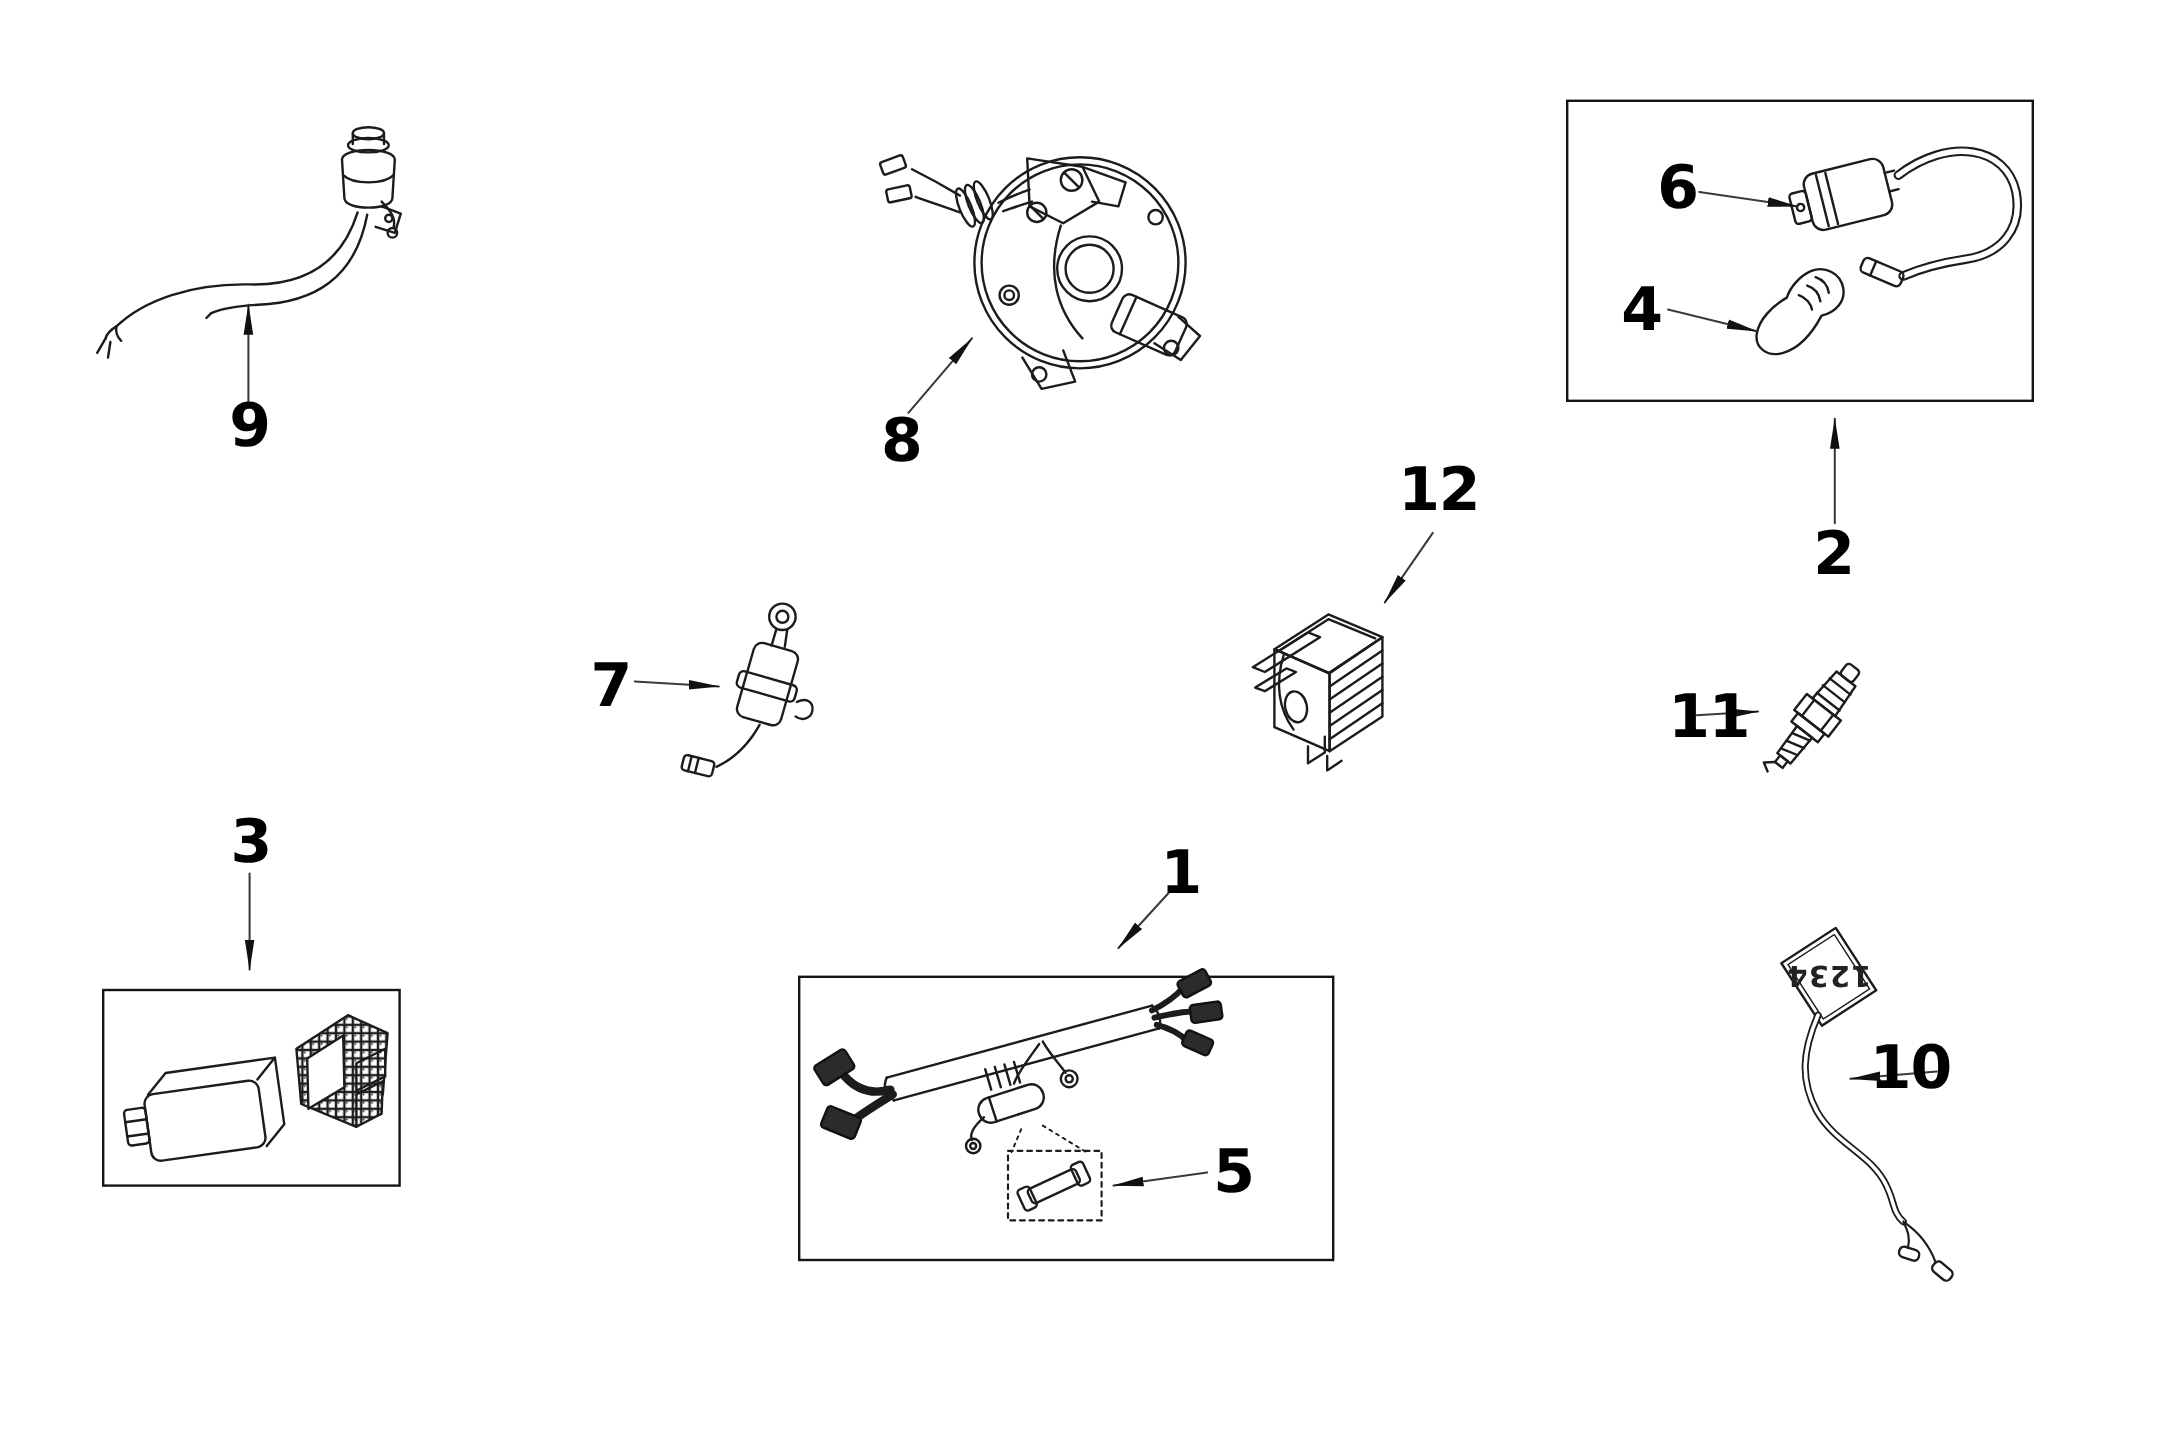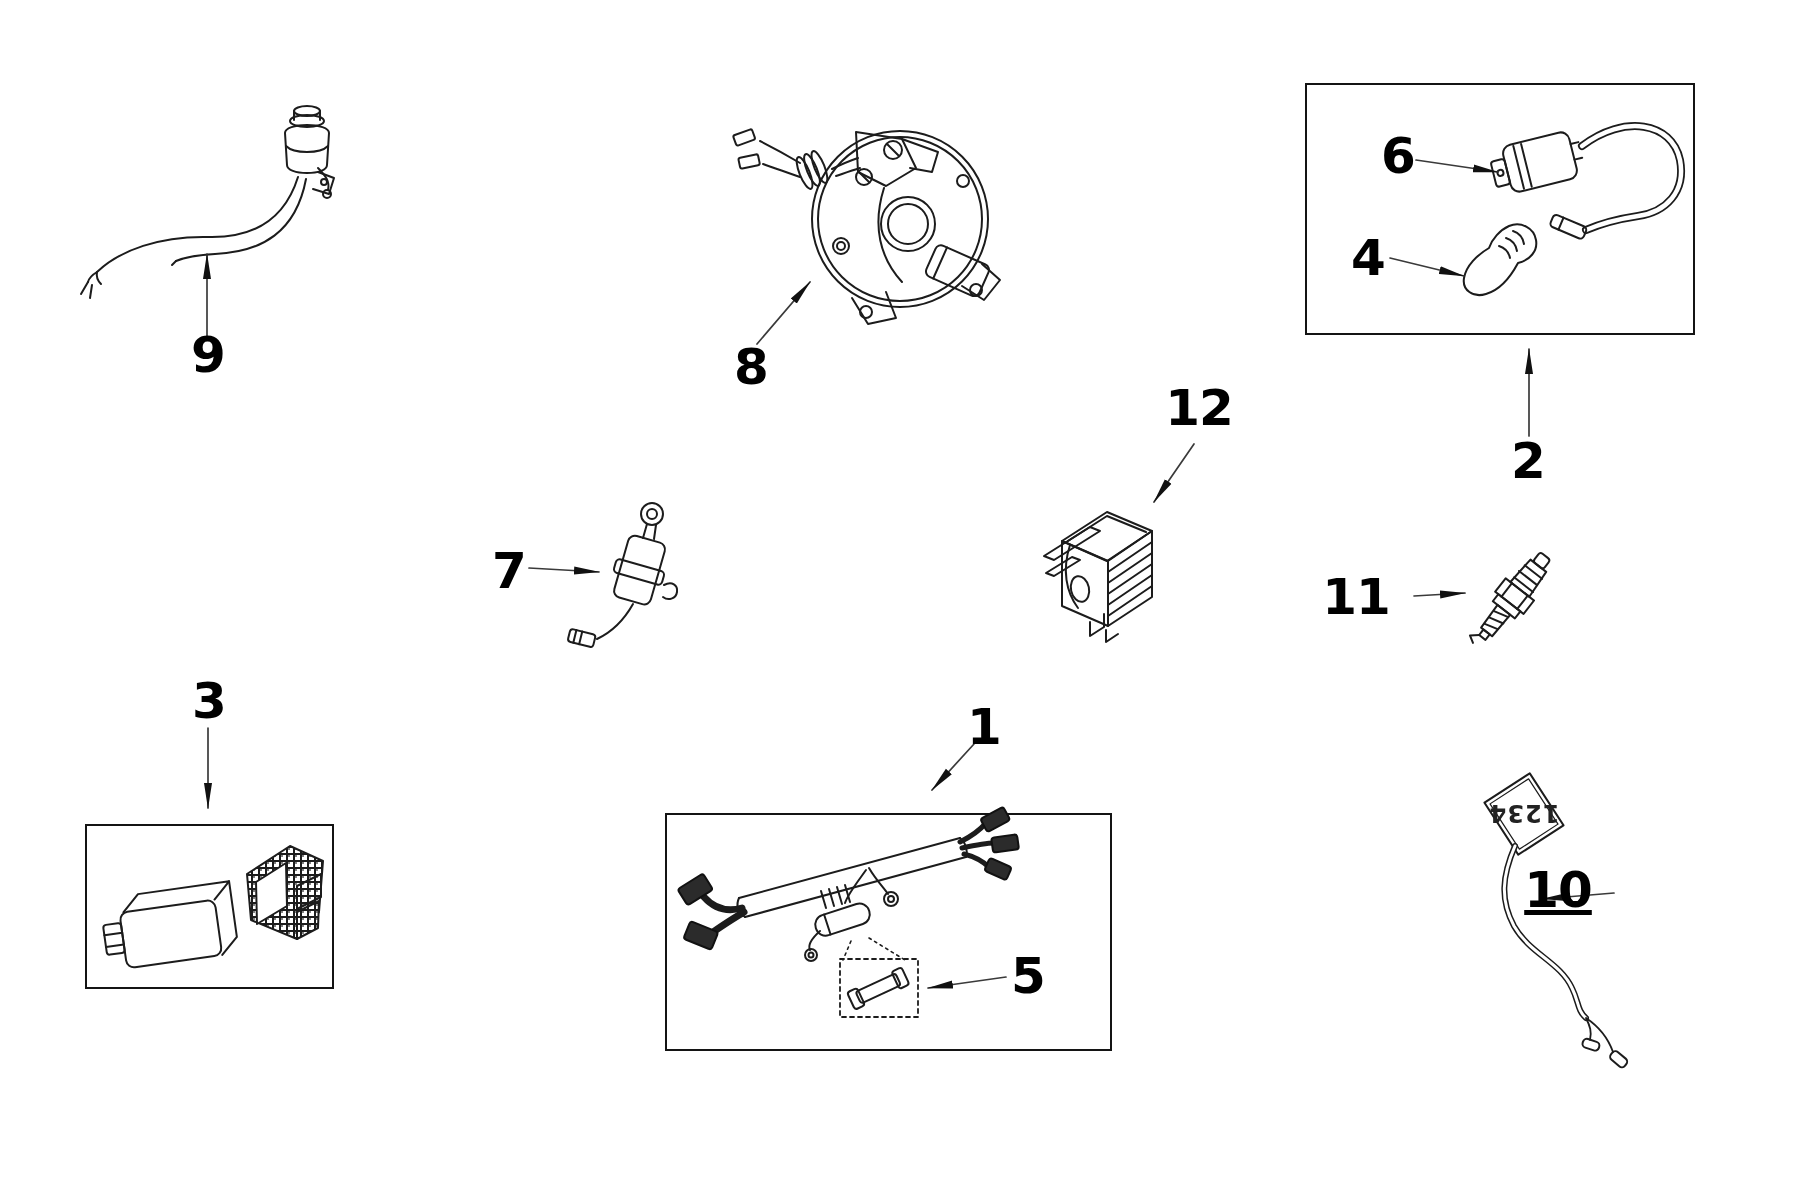--- a/index.html
+++ b/index.html
@@ -248,17 +248,17 @@
 
   <div class="callout" style="left:984px;top:727px;">1</div>
   <div class="callout" style="left:1528px;top:461px;">2</div>
   <div class="callout" style="left:209px;top:701px;">3</div>
   <div class="callout" style="left:1368px;top:258px;">4</div>
   <div class="callout" style="left:1028px;top:976px;">5</div>
   <div class="callout" style="left:1398px;top:156px;">6</div>
   <div class="callout" style="left:509px;top:571px;">7</div>
   <div class="callout" style="left:751px;top:367px;">8</div>
   <div class="callout" style="left:208px;top:355px;">9</div>
-  <div class="callout" style="left:1558px;top:890px;text-decoration:underline;">10</div>
-  <div class="callout" style="left:1356px;top:597px;text-align:center;">11</div>
+  <div class="callout" style="left:1592px;top:890px;">10</div>
+  <div class="callout" style="left:1424px;top:597px;text-align:center;">11</div>
   <div class="callout" style="left:1199px;top:408px;">12</div>
 
 </div>
 
 </body></html>

